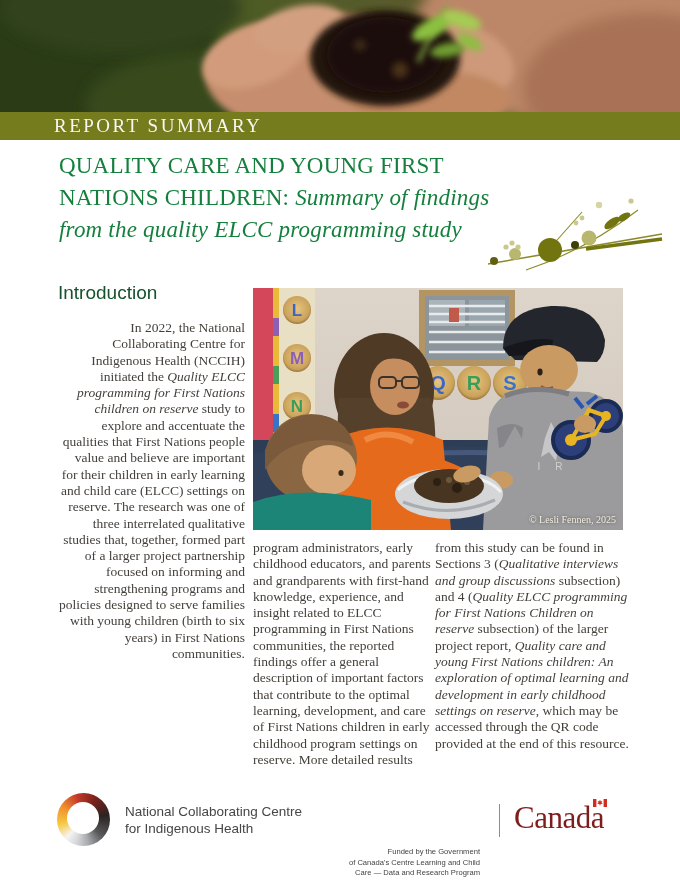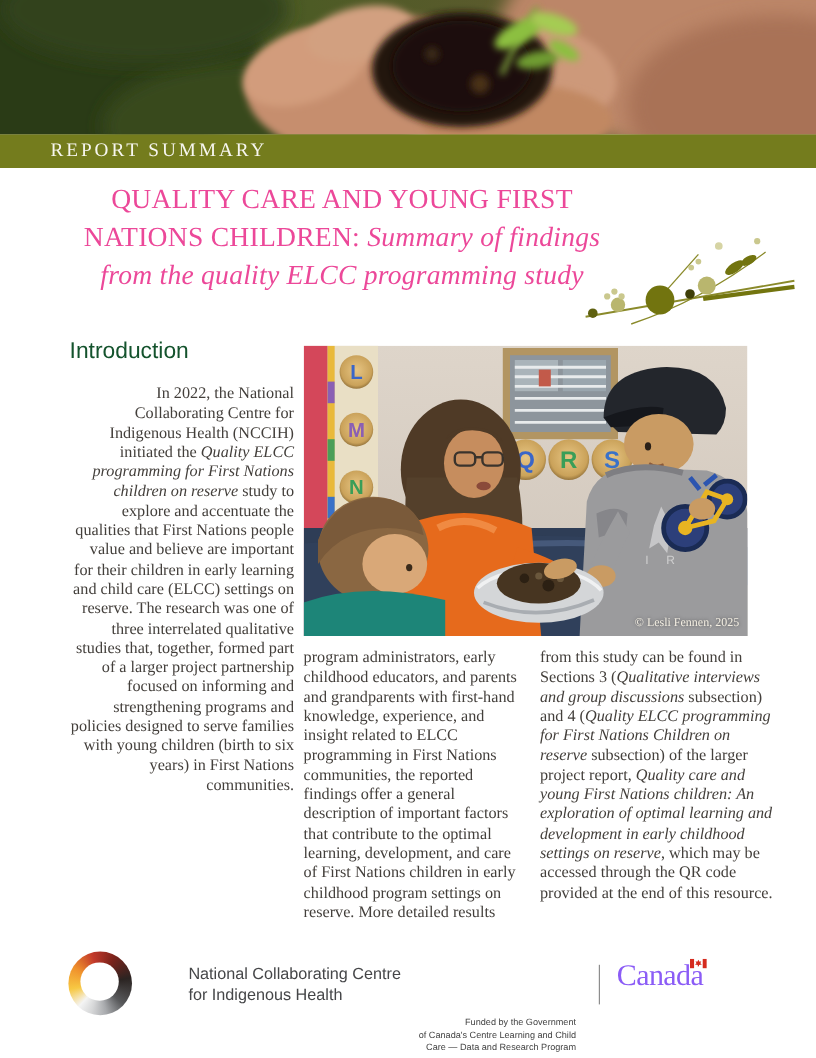--- a/index.html
+++ b/index.html
@@ -3,64 +3,64 @@
 <meta charset="utf-8">
 <style>
   html,body{margin:0;padding:0;background:#ffffff;}
   .page{position:relative;width:680px;height:882px;background:#ffffff;overflow:hidden;
         font-family:"Liberation Serif",serif;color:#3f3b38;}
 
   
   .hero{position:absolute;left:0;top:0;width:680px;height:112px;overflow:hidden;}
   .band{position:absolute;left:0;top:112px;width:680px;height:28px;background:#747c1d;
         display:flex;align-items:center;}
-  .band-label{color:#f7f6ef;font-size:16px;letter-spacing:2.5px;padding-left:42px;
+  .band-label{color:#f7f6ef;font-size:19px;letter-spacing:2.5px;padding-left:54px;
         font-family:"Liberation Serif",serif;}
 
   
   .doc-title{position:absolute;left:59px;top:150px;width:452px;margin:0;
-        font-size:23px;line-height:32px;font-weight:400;color:#ec4899;letter-spacing:.2px;text-align:center;}
+        font-size:23px;line-height:32px;font-weight:400;color:#15803d;letter-spacing:.2px;}
   .doc-title em{font-style:italic;}
 
   .branch{position:absolute;left:486px;top:192px;width:178px;height:82px;}
 
   
   .intro-heading{position:absolute;left:58px;top:282px;margin:0;
         font-family:"Liberation Sans",sans-serif;font-weight:400;
         font-size:19px;color:#14532d;}
 
   .col{position:absolute;font-size:13.5px;line-height:16.3px;color:#433f3b;
         text-align:left;}
   .col p{margin:0 0 15px 0;}
   .col em{font-style:italic;}
   .col1{left:58px;top:320px;width:187px;text-align:right;}
   .col2{left:253px;top:540px;width:184px;}
-  .col3{left:450px;top:540px;width:200px;}
+  .col3{left:435px;top:540px;width:200px;}
 
   
   .photo{position:absolute;left:253px;top:288px;width:370px;height:242px;overflow:hidden;}
   .photo svg{display:block;}
   .credit{position:absolute;right:7px;bottom:5px;color:#f3eee2;font-size:10px;
         font-family:"Liberation Serif",serif;text-shadow:0 0 3px rgba(0,0,0,.5);}
 
   
   .nccih-logo{position:absolute;left:57px;top:793px;width:53px;height:53px;border-radius:50%;
         background:conic-gradient(from -15deg,#c2392b,#7c231b 42deg,#2b2422 95deg,
         #58595b 148deg,#a7a9ac 183deg,#d6d7d8 212deg,#f4f4f4 238deg,#f7c843 274deg,
         #f0922c 316deg,#c2392b 360deg);}
   .nccih-logo::after{content:"";position:absolute;left:10px;top:9px;right:11px;bottom:12px;
         background:#ffffff;border-radius:50%;}
   .org-name{position:absolute;left:125px;top:803px;
         font-family:"Liberation Sans",sans-serif;font-size:13.5px;line-height:17px;
-        color:#454648;margin-left:32px;}
+        color:#454648;}
   .funding{position:absolute;left:345px;top:806px;width:135px;text-align:right;
         font-family:"Liberation Sans",sans-serif;font-size:7.6px;line-height:10.5px;color:#434343;margin-top:41px;}
   .fip-divider{position:absolute;left:499px;top:804px;width:1px;height:33px;background:#8d8d8d;}
   .canada-wordmark{position:absolute;left:514px;top:800px;font-family:"Liberation Serif",serif;
-        font-size:25px;color:#8b5cf6;letter-spacing:-.5px;}
+        font-size:31px;color:#7f1d1d;letter-spacing:-.5px;}
   .canada-wordmark .flag{position:absolute;right:-3px;top:-1px;}
 </style>
 </head>
 <body>
 
 <div class="page">
 
   <div class="hero">
     <svg width="680" height="112" viewBox="0 0 680 112">
       <defs>

